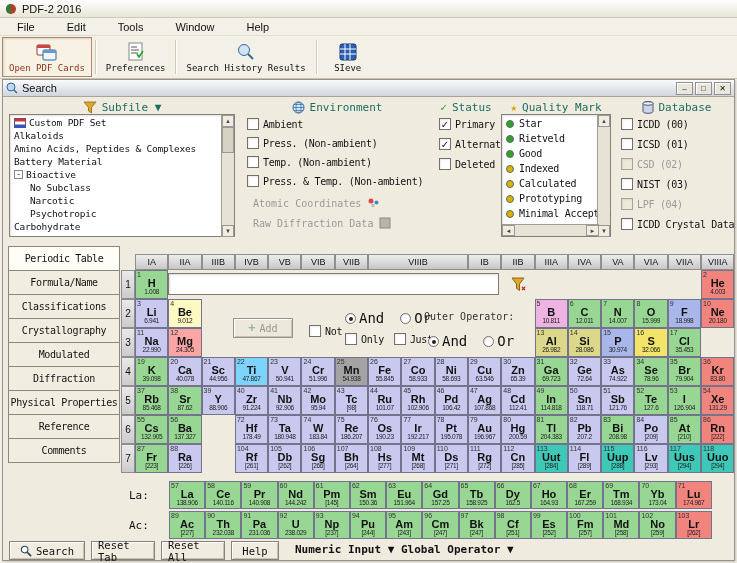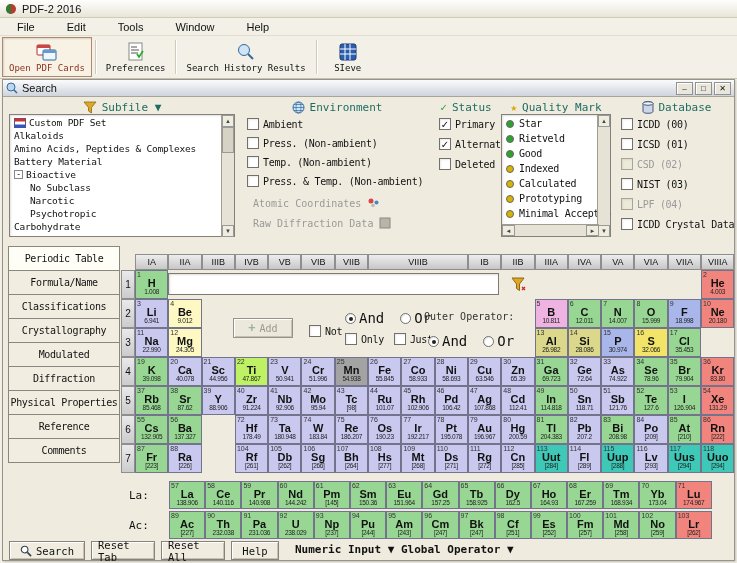--- a/index.html
+++ b/index.html
@@ -460,21 +460,21 @@
           <div class="el" style="background: rgb(242, 132, 126); grid-area: 3 / 19;">
             <i class="num">10</i>
             <b class="sym">Ne</b>
             <i class="mass">20.180</i>
           </div>
           <div class="el" style="background: rgb(201, 200, 238); grid-area: 4 / 2;">
             <i class="num">11</i>
             <b class="sym">Na</b>
             <i class="mass">22.990</i>
           </div>
-          <div class="el" style="background: #fef9c3; grid-area: 4 / 3;">
+          <div class="el" style="background: #fca5a5; grid-area: 4 / 3;">
             <i class="num">12</i>
             <b class="sym">Mg</b>
             <i class="mass">24.305</i>
           </div>
           <div class="el" style="background: rgb(219, 216, 140); grid-area: 4 / 14;">
             <i class="num">13</i>
             <b class="sym">Al</b>
             <i class="mass">26.982</i>
           </div>
           <div class="el" style="background: rgb(219, 216, 140); grid-area: 4 / 15;">
@@ -510,21 +510,21 @@
           <div class="el" style="background: rgb(201, 200, 238); grid-area: 5 / 3;">
             <i class="num">20</i>
             <b class="sym">Ca</b>
             <i class="mass">40.078</i>
           </div>
           <div class="el" style="background: rgb(201, 200, 238); grid-area: 5 / 4;">
             <i class="num">21</i>
             <b class="sym">Sc</b>
             <i class="mass">44.956</i>
           </div>
-          <div class="el" style="background: #bef264; grid-area: 5 / 5;">
+          <div class="el" style="background: #7dd3fc; grid-area: 5 / 5;">
             <i class="num">22</i>
             <b class="sym">Ti</b>
             <i class="mass">47.867</i>
           </div>
           <div class="el" style="background: rgb(201, 200, 238); grid-area: 5 / 6;">
             <i class="num">23</i>
             <b class="sym">V</b>
             <i class="mass">50.941</i>
           </div>
           <div class="el" style="background: rgb(201, 200, 238); grid-area: 5 / 7;">

